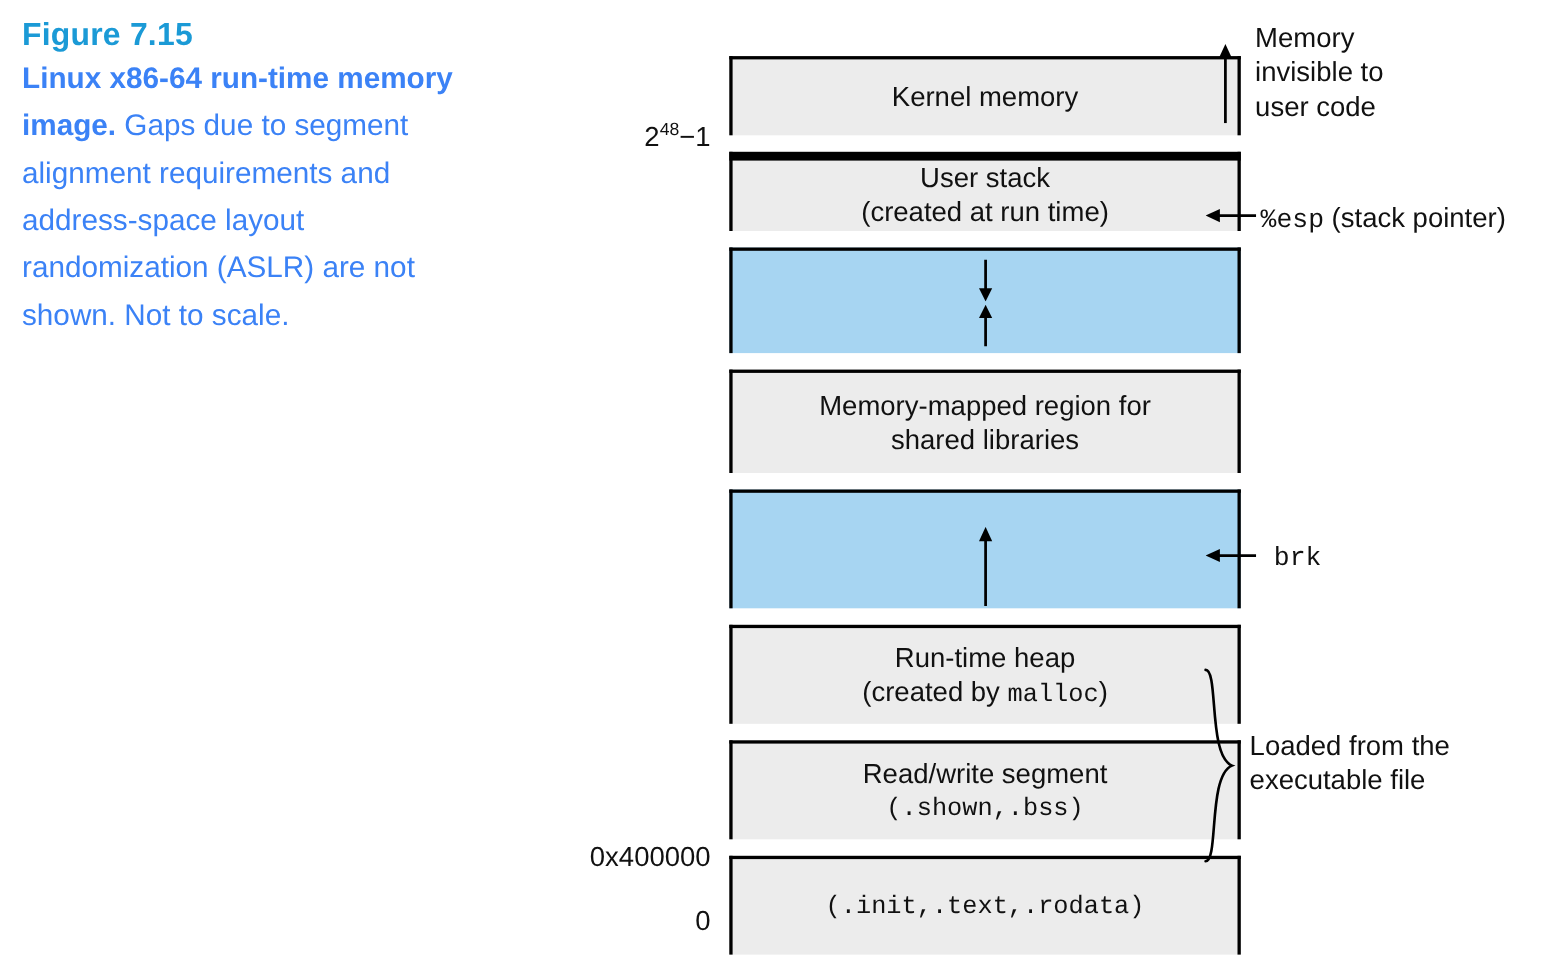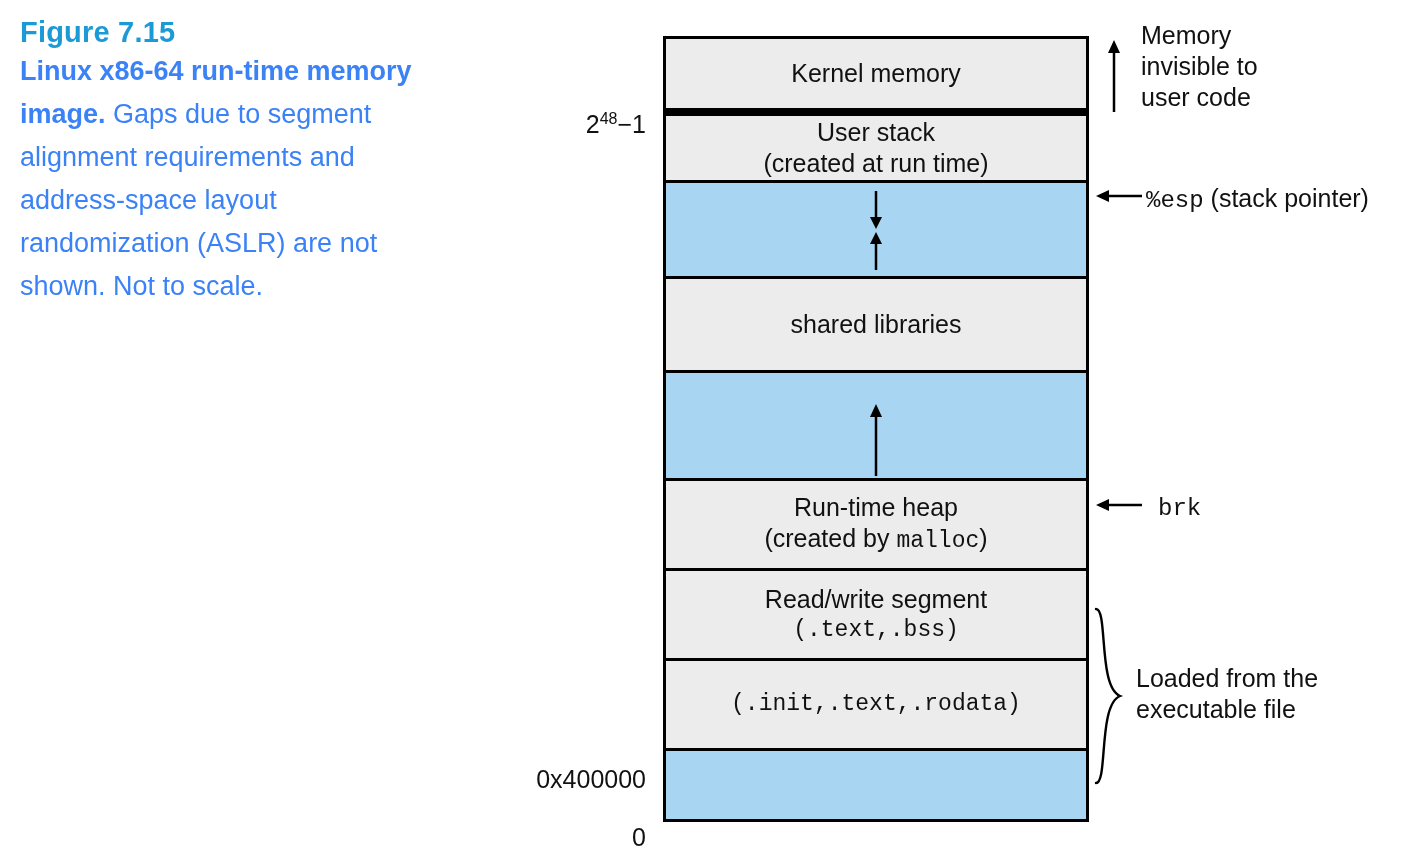--- a/index.html
+++ b/index.html
@@ -43,30 +43,31 @@
   #diagram {
     position: absolute;
     left: 663px;
     top: 36px;
     width: 422px;
   }
   .band {
     box-sizing: border-box;
     border: 3px solid #000;
     border-bottom-width: 0;
-    width: 426px;
+    width: 465px;
     position: relative;
     text-align: center;
     font-size: 25px;
     line-height: 31px;
     color: #111;
     display: flex;
     flex-direction: column;
     align-items: center;
     justify-content: center;
+    margin-top: 15px;
   }
   .band.last { border-bottom-width: 3px; }
   .band.grey { background: #ececec; }
   .band.blue { background: #a7d5f2; }
   .band.thickTop { border-top-width: 8px; }
   .band .ln { display: block; }
   .mono {
     font-family: "Liberation Mono", monospace;
     font-size: 23px;
   }
@@ -137,40 +138,41 @@
     </span>
     <span class="vArrowUp" style="bottom:6px;">
       <svg width="18" height="38" viewBox="0 0 18 38">
           <line x1="9" y1="8" x2="9" y2="38" stroke="#000" stroke-width="2.5"></line>
           <polygon points="9,0 3,12 15,12" fill="#000"></polygon>
         </svg>
     </span>
   </div>
 
   <div class="band grey" style="height:94px;">
+    <span class="ln">Memory-mapped region for</span>
     <span class="ln">shared libraries</span>
   </div>
 
   <div class="band blue" style="height:108px;">
     <span class="vArrowUp" style="bottom:2px;">
       <svg width="18" height="72" viewBox="0 0 18 72">
           <line x1="9" y1="10" x2="9" y2="72" stroke="#000" stroke-width="2.5"></line>
           <polygon points="9,0 3,13 15,13" fill="#000"></polygon>
         </svg>
     </span>
   </div>
 
   <div class="band grey" style="height:90px;">
     <span class="ln">Run-time heap</span>
     <span class="ln"><span>(created by </span><span class="mono">malloc</span><span>)</span></span>
   </div>
 
   <div class="band grey" style="height:90px;">
     <span class="ln">Read/write segment</span>
-    <span class="ln mono">(.text,.bss)</span>
+    <span class="ln mono">(.shown,.bss)</span>
   </div>
 
   <div class="band grey" style="height:90px;">
     <span class="ln mono">(.init,.text,.rodata)</span>
   </div>
 
   <div class="band blue last" style="height:74px;"></div>
 </div>
 
 <div class="addr" style="left:450px; top:110px; width:196px;">

